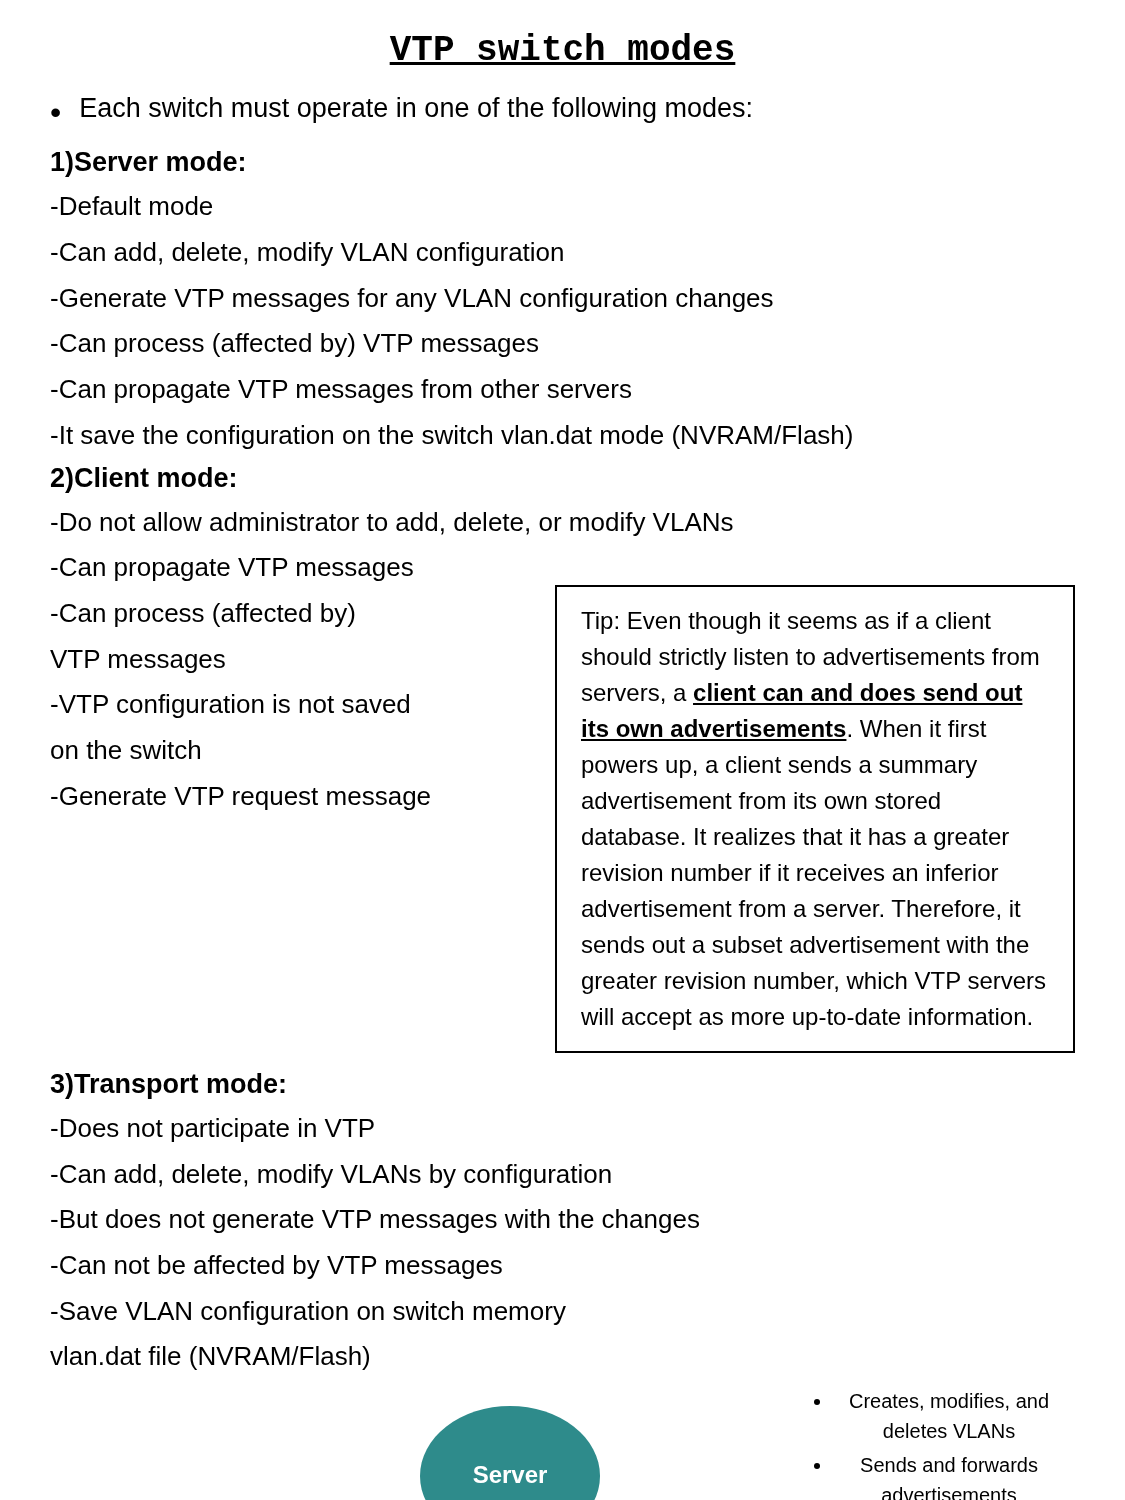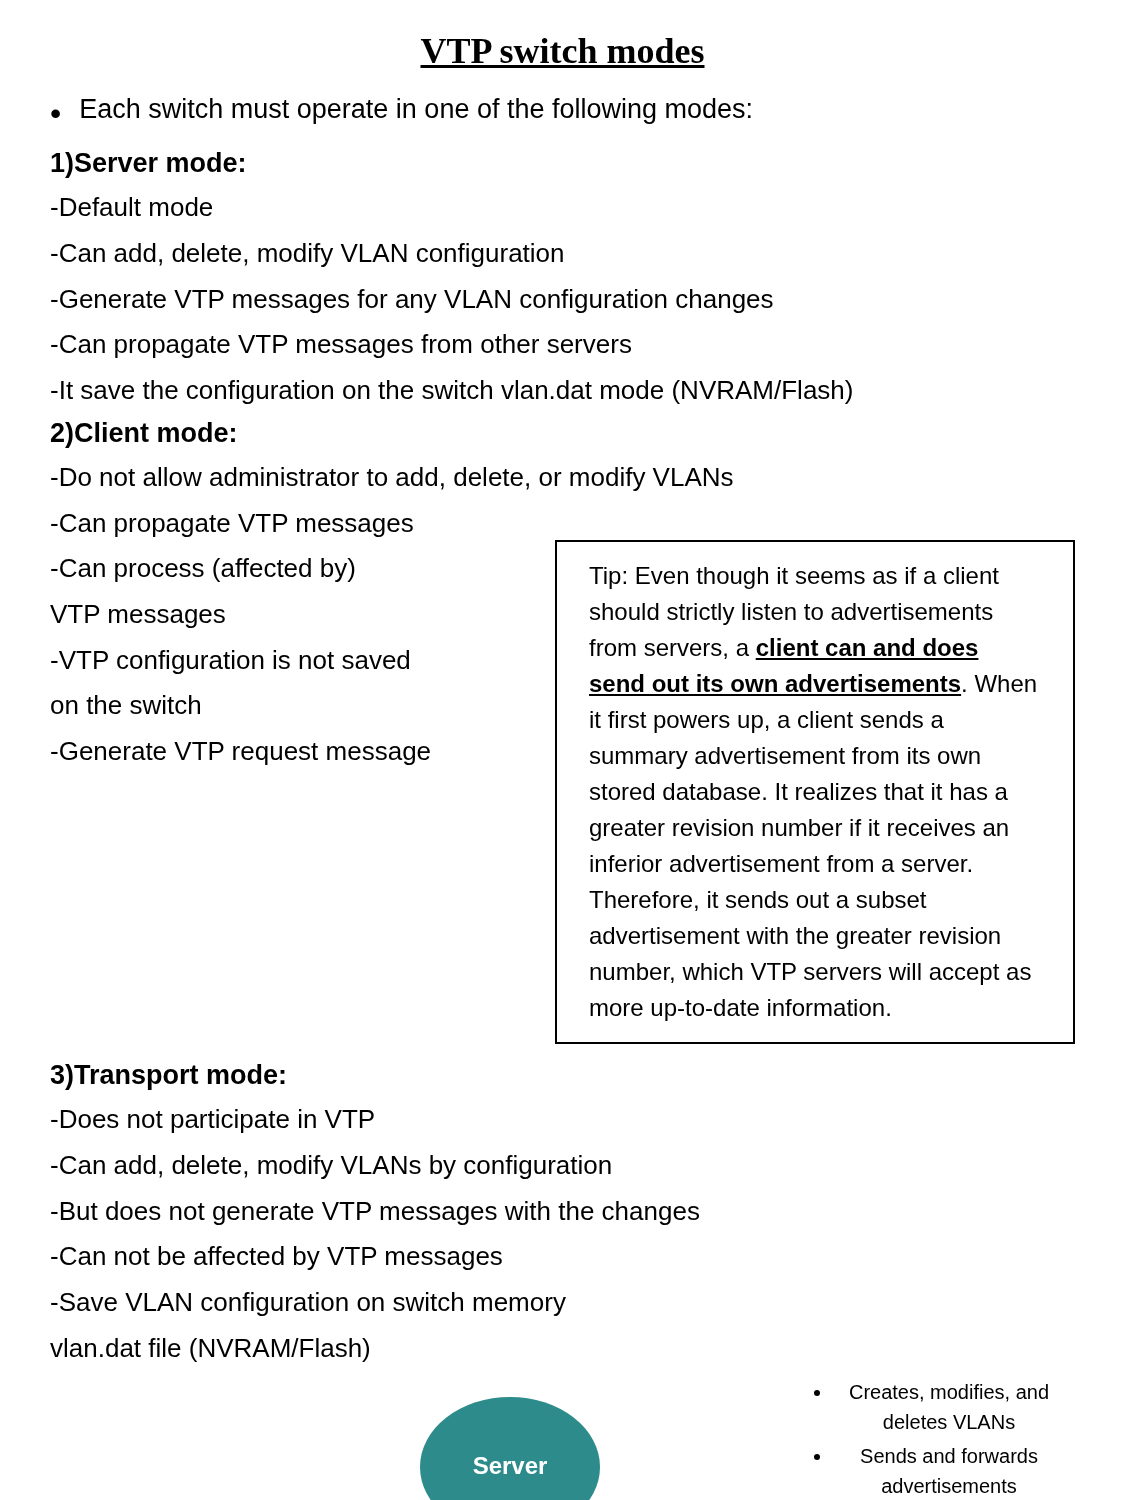--- a/index.html
+++ b/index.html
@@ -10,21 +10,21 @@
       font-family: Arial, sans-serif;
       font-size: 26px;
       color: #000;
       padding: 30px 50px 40px 50px;
     }
     h1 {
       text-align: center;
       font-size: 36px;
       text-decoration: underline;
       margin-bottom: 22px;
-      font-family: Liberation Serif, serif;
+      font-family: Liberation Mono, monospace;
     }
     .intro {
       display: flex;
       align-items: flex-start;
       margin-bottom: 16px;
       font-size: 27px;
     }
     .intro .bullet {
       font-size: 32px;
       margin-right: 18px;
@@ -36,21 +36,21 @@
       margin-bottom: 10px;
       margin-top: 6px;
     }
     .item {
       font-size: 26px;
       line-height: 1.45;
       margin-bottom: 8px;
     }
     .tip-box {
       border: 2px solid #000;
-      padding: 16px 32px;
+      padding: 16px 24px;
       font-size: 24px;
       line-height: 1.5;
       width: 520px;
       float: right;
       margin-left: 20px;
       margin-top: -10px;
       margin-bottom: 10px;
     }
     .tip-box .bold-underline {
       font-weight: bold;
@@ -100,20 +100,21 @@
 <div class="intro">
   <span class="bullet">•</span>
   <span>Each switch must operate in one of the following modes:</span>
 </div>
 
 <div>
   <div class="section-heading">1)Server mode:</div>
   <div class="item">-Default mode</div>
   <div class="item">-Can add, delete, modify VLAN configuration</div>
   <div class="item">-Generate VTP messages for any VLAN configuration changes</div>
+  <div class="item">-Can process (affected by) VTP messages</div>
   <div class="item">-Can propagate VTP messages from other servers</div>
   <div class="item">-It save the configuration on the switch vlan.dat mode (NVRAM/Flash)</div>
 </div>
 
 <div class="clearfix">
   <div class="section-heading">2)Client mode:</div>
   <div class="item">-Do not allow administrator to add, delete, or modify VLANs</div>
   <div class="item">-Can propagate VTP messages</div>
 
   <div class="tip-box">

